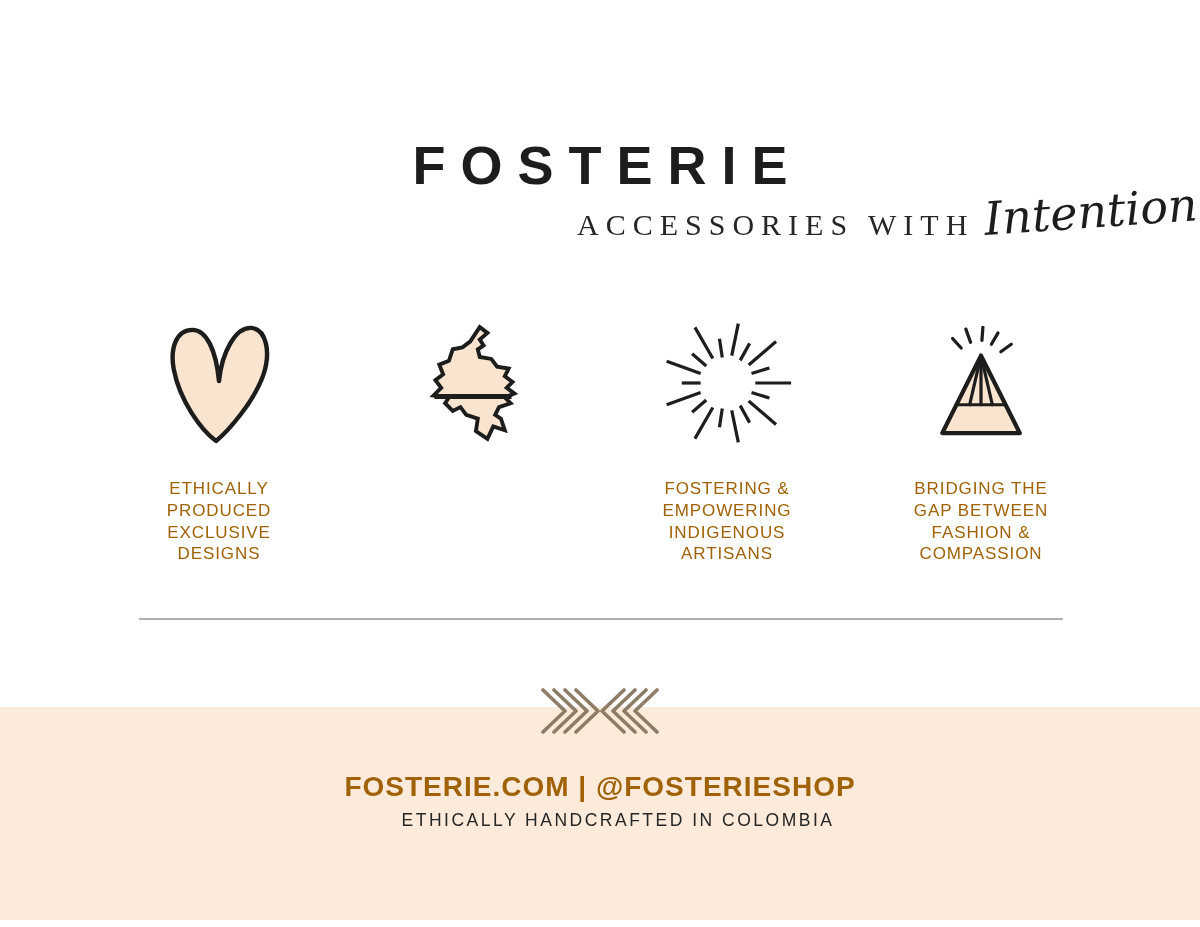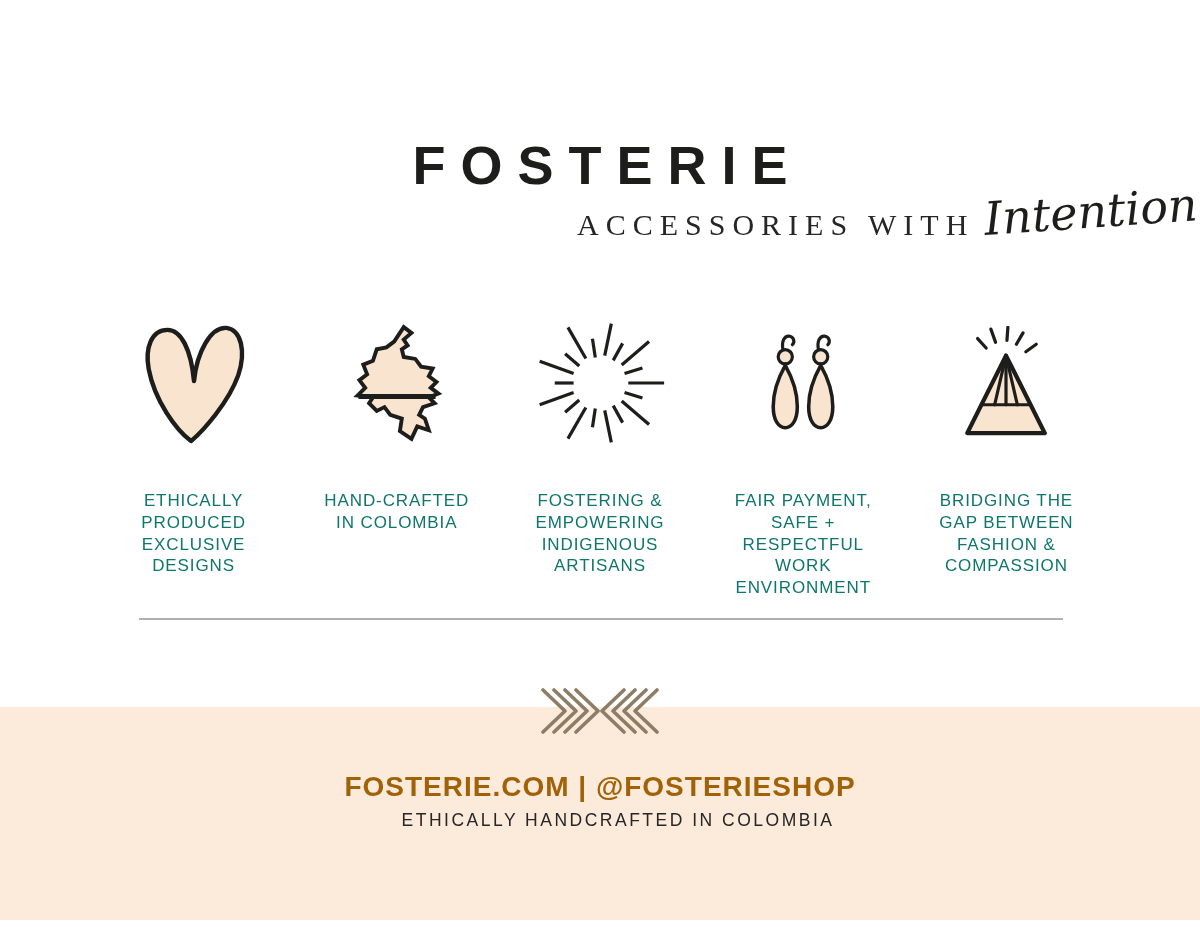--- a/index.html
+++ b/index.html
@@ -65,25 +65,25 @@
     flex: 1 1 0;
     text-align: center;
   }
   .icon-box {
     height: 142px;
     display: flex;
     align-items: center;
     justify-content: center;
   }
   .caption {
-    margin-top: 36px;
+    margin-top: 24px;
     font-size: 17px;
     line-height: 1.28;
     letter-spacing: 0.9px;
-    color: #0f766e;
+    color: #a16207;
     white-space: pre-line;
   }
 
   
   .divider {
     position: absolute;
     top: 618px;
     left: 139px;
     width: 924px;
     height: 2px;
@@ -157,22 +157,20 @@
 DESIGNS</div>
     </div>
 
     <div class="feature">
       <div class="icon-box">
         <svg width="106" height="122" viewBox="0 0 110 126">
           <path d="M52,20 L62,5 L70,11 L62,18 L66,24 L60,28 L62,36 L74,38 L80,46 L92,48 L88,56 L96,62 L90,68 L98,74 L88,78 L94,84 L82,88 L78,96 L84,100 L88,112 L76,108 L70,121 L58,113 L60,100 L48,96 L42,88 L34,92 L26,84 L30,78 L14,76 L22,68 L16,60 L24,54 L20,44 L30,40 L34,28 L44,26 Z" fill="#f9e4d0" stroke="#1d1d1b" stroke-width="4" stroke-linejoin="miter"></path>
           <line x1="15" y1="77" x2="95" y2="77" stroke="#1d1d1b" stroke-width="5"></line>
         </svg>
       </div>
-      <div class="caption">HAND-CRAFTED
-IN COLOMBIA</div>
     </div>
 
     <div class="feature">
       <div class="icon-box">
         <svg width="142" height="132" viewBox="-75 -70 150 140" stroke="#1d1d1b" stroke-width="3.4">
           <line x1="30" y1="0" x2="68" y2="0"></line>
           <line x1="26" y1="10" x2="45" y2="16"></line>
           <line x1="23" y1="19" x2="52" y2="44"></line>
           <line x1="14" y1="24" x2="24" y2="42"></line>
           <line x1="5" y1="29" x2="12" y2="63"></line>
@@ -190,39 +188,20 @@
           <line x1="23" y1="-19" x2="52" y2="-44"></line>
           <line x1="26" y1="-10" x2="45" y2="-16"></line>
         </svg>
       </div>
       <div class="caption">FOSTERING &amp;
 EMPOWERING
 INDIGENOUS
 ARTISANS</div>
     </div>
 
-    <div class="feature">
-      <div class="icon-box">
-        <svg width="78" height="102" viewBox="0 0 110 142">
-          <g stroke="#1d1d1b" stroke-linecap="round">
-            <path d="M27,25 C24,12 29,4 36,5 C42,6 44,13 40,17" fill="none" stroke-width="4.5"></path>
-            <circle cx="30" cy="34" r="10" fill="#f9e4d0" stroke-width="4.5"></circle>
-            <path d="M30,46 C21,62 13,84 13,104 C13,124 21,134 30,134 C39,134 47,124 47,104 C47,84 39,62 30,46 Z" fill="#f9e4d0" stroke-width="5"></path>
-            <path d="M77,25 C74,12 79,4 86,5 C92,6 94,13 90,17" fill="none" stroke-width="4.5"></path>
-            <circle cx="80" cy="34" r="10" fill="#f9e4d0" stroke-width="4.5"></circle>
-            <path d="M80,46 C71,62 63,84 63,104 C63,124 71,134 80,134 C89,134 97,124 97,104 C97,84 89,62 80,46 Z" fill="#f9e4d0" stroke-width="5"></path>
-          </g>
-        </svg>
-      </div>
-      <div class="caption">FAIR PAYMENT,
-SAFE +
-RESPECTFUL
-WORK
-ENVIRONMENT</div>
-    </div>
 
     <div class="feature">
       <div class="icon-box">
         <svg width="104" height="114" viewBox="0 0 110 118">
           <path d="M55,30 L96,112 L14,112 Z" fill="#f9e4d0" stroke="#1d1d1b" stroke-width="4.5" stroke-linejoin="round"></path>
           <g stroke="#1d1d1b" stroke-width="3.4" stroke-linecap="round">
             <line x1="55" y1="30" x2="43" y2="82"></line>
             <line x1="55" y1="30" x2="55" y2="82"></line>
             <line x1="55" y1="30" x2="67" y2="82"></line>
             <line x1="29" y1="82" x2="81" y2="82"></line>

